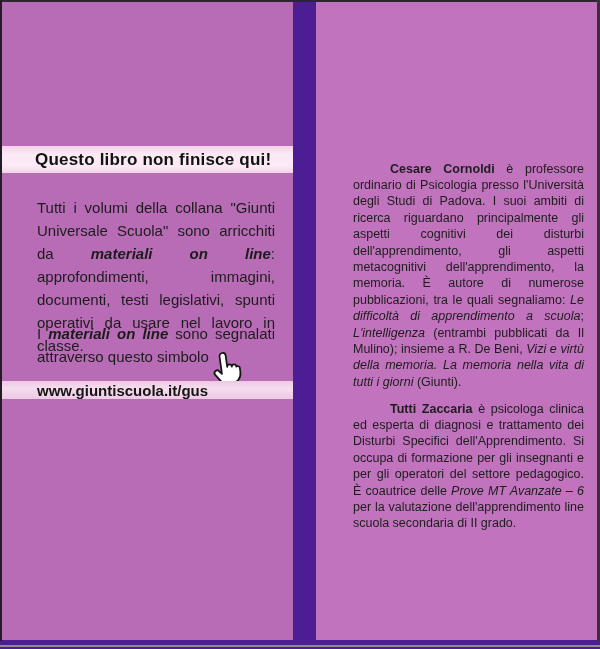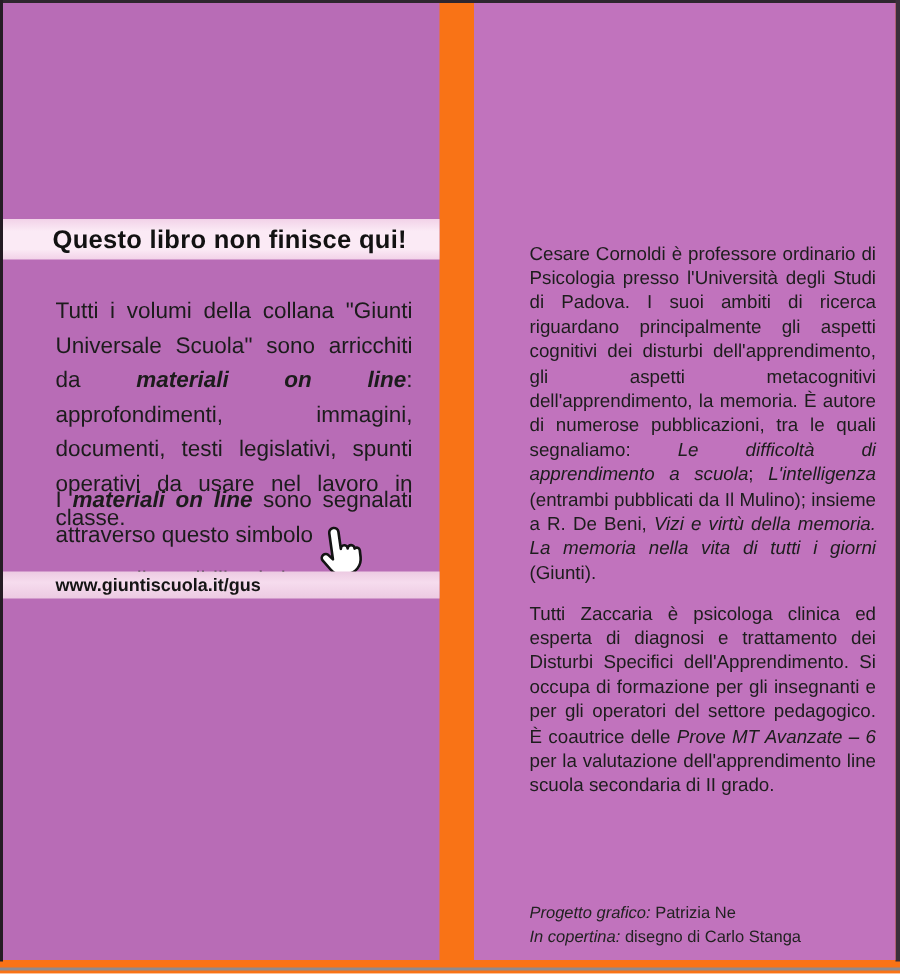--- a/index.html
+++ b/index.html
@@ -1,17 +1,17 @@
 <!DOCTYPE html>
 <html><head>
 <meta charset="utf-8">
 <style>
   html,body{margin:0;padding:0;background:#fff;}
   #scan-page{
-    position:relative;width:600px;height:649px;background:#f97316;overflow:hidden;
+    position:relative;width:600px;height:649px;background:#4c1d95;overflow:hidden;
     font-family:"Liberation Sans", sans-serif;color:#1b1b1b;
   }
   .edge-top{position:absolute;left:0;top:0;width:600px;height:2px;background:#2e262e;}
   .edge-left{position:absolute;left:0;top:0;width:2px;height:641px;background:#241c24;}
   .edge-right{position:absolute;left:597px;top:0;width:3px;height:641px;background:#3a2f3a;}
   .bottom-line{position:absolute;left:0;top:645px;width:600px;height:2px;background:#8e8a8e;}
 
   .panel{position:absolute;top:2px;height:638px;}
   #left-panel{left:2px;width:291px;background:#b86cb6;}
   #right-panel{left:316px;width:281px;background:#c173bd;}
@@ -27,27 +27,27 @@
   #para1{top:179px;}
   #para2{top:305px;}
   #para3{top:358px;text-align:left;}
   .bi{font-weight:bold;font-style:italic;}
   .hand-wrap{display:inline-block;width:32px;height:38px;vertical-align:-26px;margin-left:2px;transform:rotate(-8deg);}
   .site-band{
     position:absolute;left:0;top:379px;width:100%;height:18px;
     background:linear-gradient(#eccae2,#f6dcee 40%,#eccae2);
     display:flex;align-items:center;
   }
-  .site-band span{padding-left:35px;font-size:12px;font-weight:bold;color:#151515;text-align:right;}
+  .site-band span{padding-left:35px;font-size:15px;font-weight:bold;color:#151515;text-align:right;}
 
   
   .bio{position:absolute;left:37px;width:231px;text-align:justify;font-size:12.5px;line-height:16.4px;color:#1d1d1d;}
   #bio1{top:146px;}
   #bio2{top:386px;}
-  .bio b{font-weight:normal;}
+  .bio b{font-weight:bold;margin-left:37px;}
   .bio i{font-style:italic;}
   .credits{position:absolute;left:37px;top:600px;font-size:11px;line-height:15.5px;color:#222;}
   .credits i{font-style:italic;}
 </style>
 </head>
 <body>
 
 <div id="scan-page">
   <div class="edge-top"></div>
   <div class="edge-left"></div>
@@ -70,18 +70,14 @@
     <div class="site-band">
       <span>www.giuntiscuola.it/gus</span>
     </div>
   </div>
 
   <div class="panel" id="right-panel">
     <p class="bio" id="bio1"><b>Cesare Cornoldi</b><span> è professore ordinario di Psicologia presso l'Università degli Studi di Padova. I suoi ambiti di ricerca riguardano principalmente gli aspetti cognitivi dei disturbi dell'apprendimento, gli aspetti metacognitivi dell'apprendimento, la memoria. È autore di numerose pubblicazioni, tra le quali segnaliamo: </span><i>Le difficoltà di apprendimento a scuola</i><span>; </span><i>L'intelligenza</i><span> (entrambi pubblicati da Il Mulino); insieme a R. De Beni, </span><i>Vizi e virtù della memoria. La memoria nella vita di tutti i giorni</i><span> (Giunti).</span></p>
 
     <p class="bio" id="bio2"><b>Tutti Zaccaria</b><span> è psicologa clinica ed esperta di diagnosi e trattamento dei Disturbi Specifici dell'Apprendimento. Si occupa di formazione per gli insegnanti e per gli operatori del settore pedagogico. È coautrice delle </span><i>Prove MT Avanzate – 6</i><span> per la valutazione dell'apprendimento line scuola secondaria di II grado.</span></p>
 
-    <div class="credits">
-      <div><i>Progetto grafico:</i><span> Patrizia Ne</span></div>
-      <div><i>In copertina:</i><span> disegno di Carlo Stanga</span></div>
-    </div>
   </div>
 </div>
 
 </body></html>

